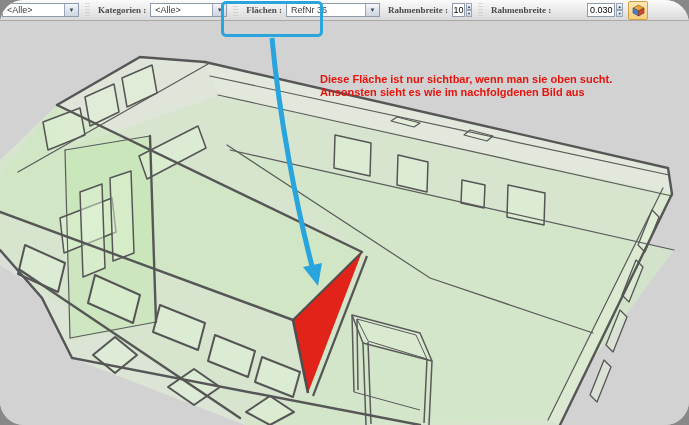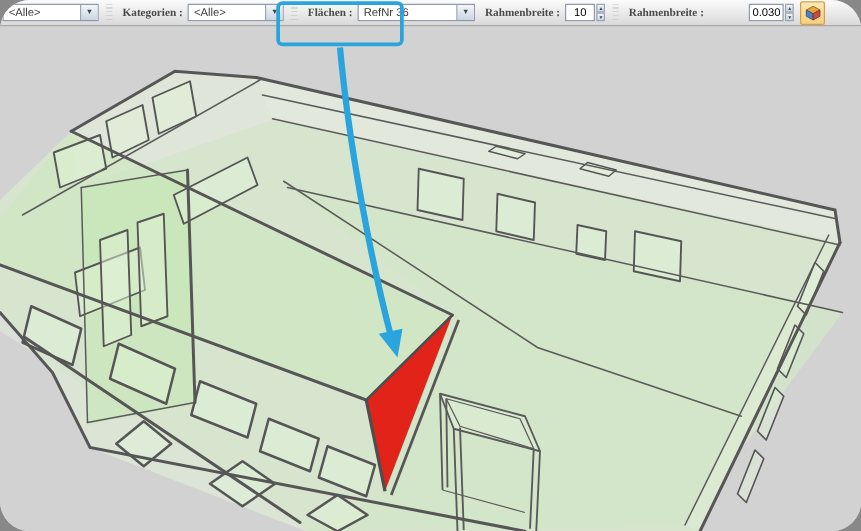--- a/index.html
+++ b/index.html
@@ -59,21 +59,21 @@
       <div class="val" style="flex:1">&lt;Alle&gt;</div>
       <div class="drop">▼</div>
     </div>
     <div class="grip"></div>
     <span class="tb-label">Flächen :</span>
     <div class="combo" style="width:94px;">
       <div class="val" style="flex:1">RefNr  36</div>
       <div class="drop">▼</div>
     </div>
     <span class="tb-label">Rahmenbreite :</span>
-    <div class="spin" style="width:32px;">
+    <div class="spin" style="width:20px;">
       <input value="10" style="">
       <div class="ud">
         <span>▲</span>
         <span>▼</span>
       </div>
     </div>
     <div class="grip"></div>
     <span class="tb-label">Rahmenbreite :</span>
     <div class="spin" style="width:36px;padding-left:32px;">
       <input value="0.030" style="">
@@ -174,14 +174,18 @@
       </g>
 
       <g>
         <path d="M272,18 C279,95 296,185 313,250" stroke="var(--highlight)" stroke-width="5" fill="none"></path>
         <polygon points="318,266 303,247 322,243" fill="var(--highlight)"></polygon>
       </g>
     </svg>
   </div>
 
   <div id="flaechen-highlight"></div>
+  <div id="red-note">
+    <div>Diese Fläche ist nur sichtbar, wenn man sie oben sucht.</div>
+    <div>Ansonsten sieht es wie im nachfolgdenen Bild aus</div>
+  </div>
 
 </div>
 
 </body></html>

